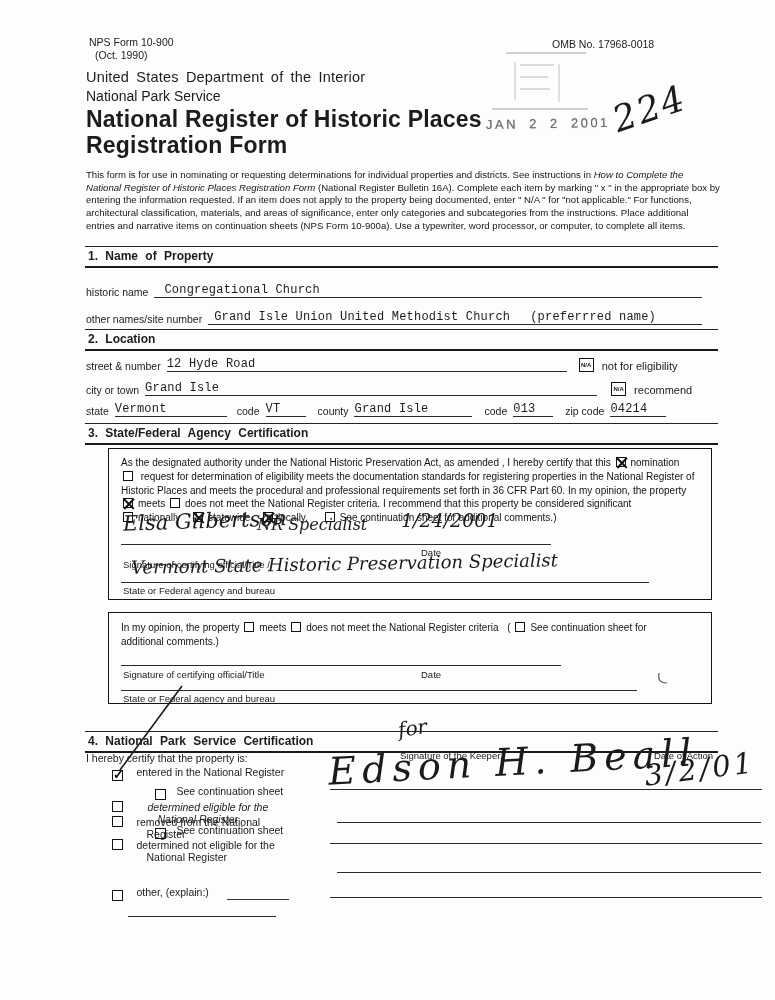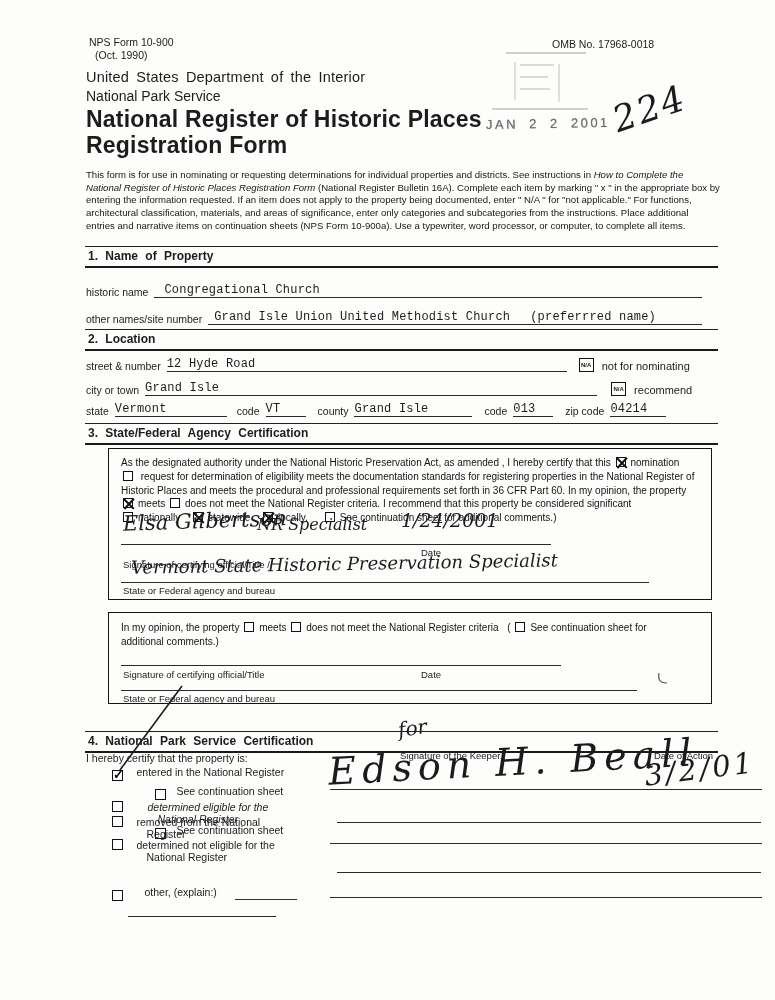--- a/index.html
+++ b/index.html
@@ -113,21 +113,21 @@
     <span class="lbl">other names/site number</span>
     <span class="fill" style="flex:1;"><span class="typed" style="padding-left:6px;">Grand Isle Union United Methodist Church</span><span class="typed" style="padding-left:20px;">(preferrred name)</span></span>
   </div>
 
   <div class="abs sec-header" style="top:329px;">2. Location</div>
 
   <div class="abs row" style="left:86px; top:353px; width:632px;">
     <span class="lbl">street &amp; number</span>
     <span class="fill" style="width:400px;"><span class="typed">12 Hyde Road</span></span>
     <span class="nabox" style="margin-left:12px;">N/A</span>
-    <span class="lbl" style="padding-left:8px; font-size:11px;">not for nominating</span>
+    <span class="lbl" style="padding-left:8px; font-size:11px;">not for eligibility</span>
   </div>
 
   <div class="abs row" style="left:86px; top:377px; width:632px;">
     <span class="lbl">city or town</span>
     <span class="fill" style="width:452px;"><span class="typed">Grand Isle</span></span>
     <span class="nabox" style="margin-left:14px;">N/A</span>
     <span class="lbl" style="padding-left:8px; font-size:11px;">recommend</span>
   </div>
 
   <div class="abs row" style="left:86px; top:398px; width:632px;">
@@ -217,21 +217,21 @@
   <div class="abs" style="left:112px; top:839px;">
     <span class="cb" style="vertical-align:top;"></span>
     <span class="itemlbl" style="margin-left:9px; width:165px;">determined not eligible for the National Register</span>
   </div>
   <div class="abs" style="left:112px; top:816px;">
     <span class="cb" style="vertical-align:top;"></span>
     <span class="itemlbl" style="margin-left:9px; width:140px;">removed from the National Register</span>
   </div>
   <div class="abs" style="left:112px; top:886px;">
     <span class="cb"></span>
-    <span class="itemlbl" style="margin-left:17px;text-align:right;">other, (explain:)</span>
+    <span class="itemlbl" style="margin-left:9px;text-align:right;">other, (explain:)</span>
     <span class="dashline"></span>
   </div>
   <div class="uline" style="left:128px; top:916px; width:148px;"></div>
 
   <span class="abs hw" style="left:398px; top:716px; font-size:20px; transform:rotate(-8deg);">for</span>
   <span class="abs flabel" style="left:400px; top:750px; z-index:1;">Signature of the Keeper.</span>
   <span class="abs hw" style="left:328px; top:740px; font-size:38px; letter-spacing:6px; transform:rotate(-3deg); z-index:2;">Edson H. Beall</span>
   <div class="uline" style="left:330px; top:789px; width:432px;"></div>
 
   <span class="abs flabel" style="left:654px; top:750px;">Date of Action</span>

